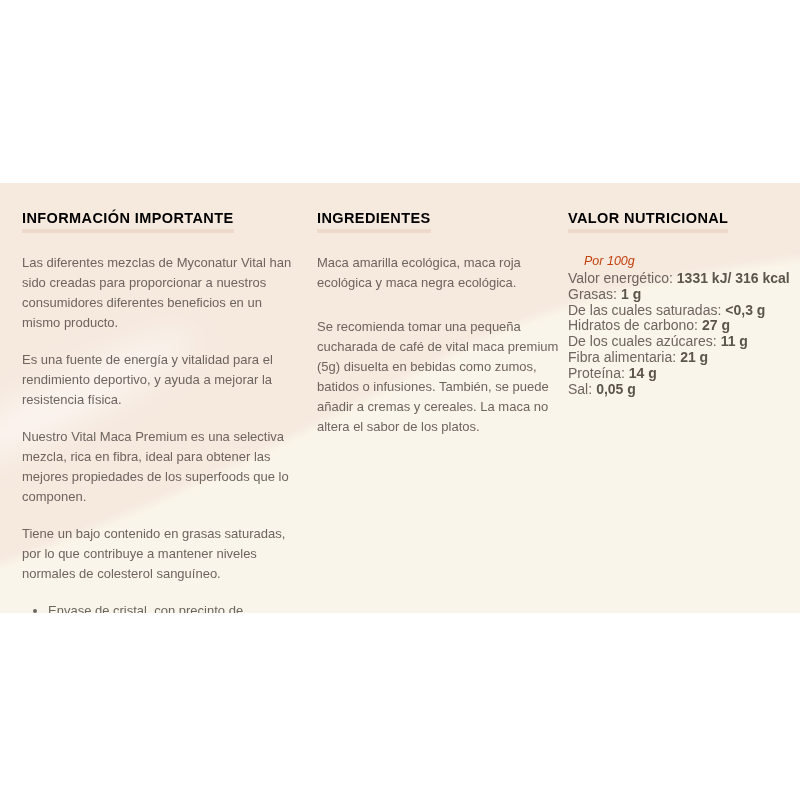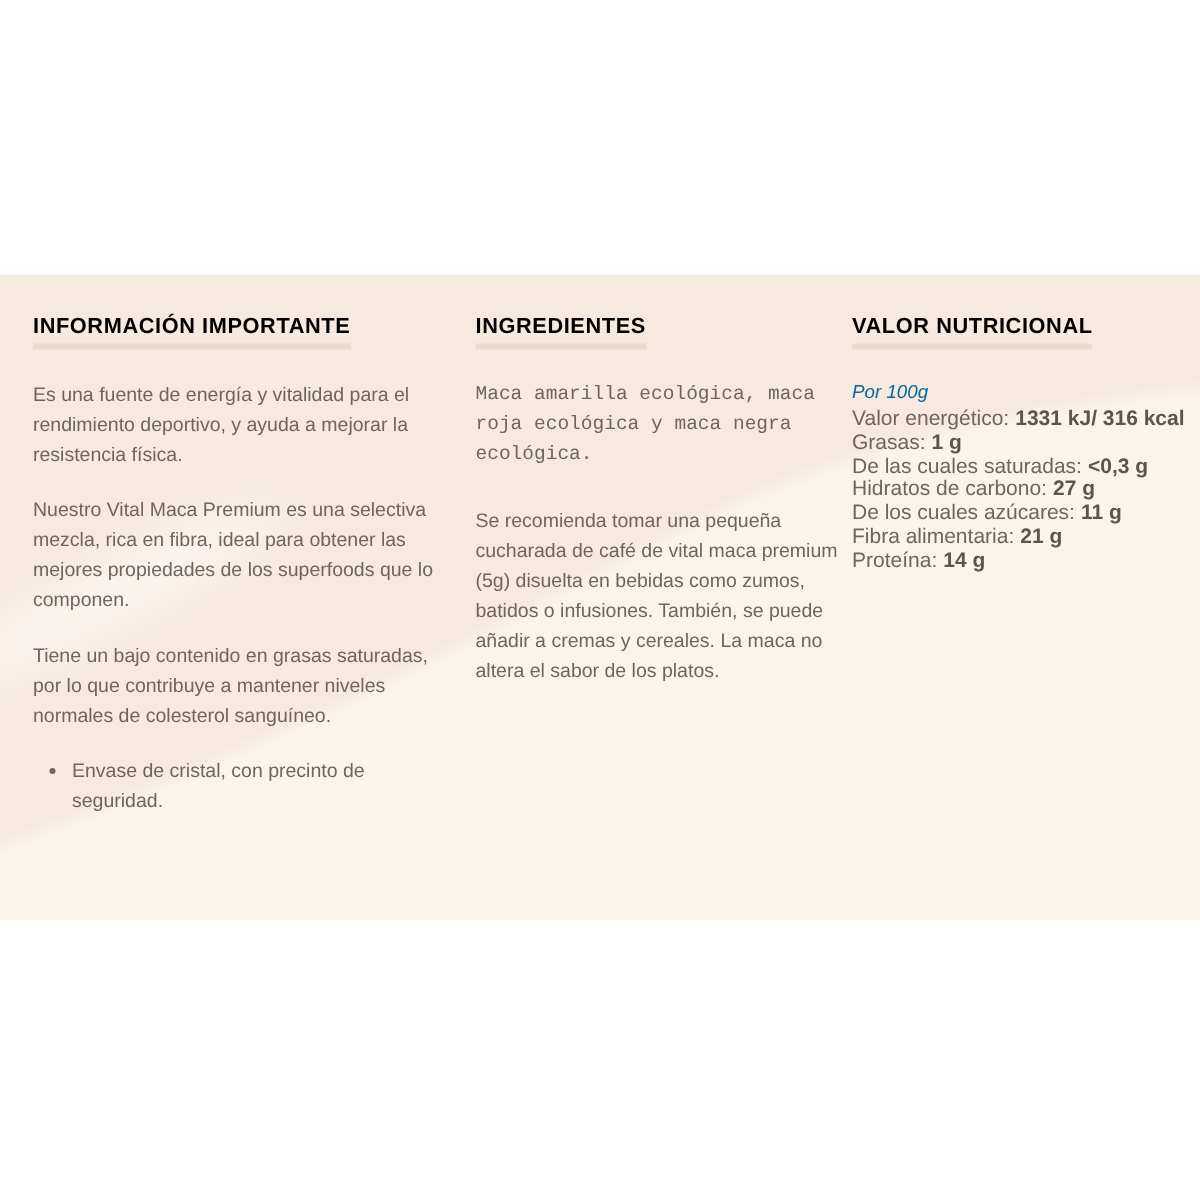--- a/index.html
+++ b/index.html
@@ -55,22 +55,22 @@
   .bullet-list li {
     margin-bottom:3px;
     font-size:13px;
     line-height:20px;
     color:#6e6460;
   }
   .serving-line {
     font-style:italic;
     font-size:12.5px;
     line-height:16px;
-    color:#0369a1;
-    margin:0 0 2px 0;
+    color:#c2410c;
+    margin:0 0 2px 16px;
   }
   .nrow {
     font-size:14px;
     line-height:15.8px;
     color:#6e6460;
     white-space:nowrap;
   }
   .nrow .nlabel { margin-right:4px; }
   .nrow .nvalue { font-weight:700; color:#5c554c; }
   .mid-block { margin-bottom:4px; }
@@ -88,36 +88,37 @@
     </defs>
     <path d="M 830 72 C 660 90 552 118 438 178 C 328 236 180 318 -30 392 L -30 460 L 830 460 Z" fill="#faf5ea" filter="url(#soft)"></path>
   </svg>
 
   <div class="light-streak"></div>
 
   <div class="col col-info">
     <div class="heading-wrap">
       <h2 class="section-heading">INFORMACIÓN IMPORTANTE</h2>
     </div>
+    <p class="body-text">Las diferentes mezclas de Myconatur Vital han sido creadas para proporcionar a nuestros consumidores diferentes beneficios en un mismo producto.</p>
     <p class="body-text">Es una fuente de energía y vitalidad para el rendimiento deportivo, y ayuda a mejorar la resistencia física.</p>
     <p class="body-text">Nuestro Vital Maca Premium es una selectiva mezcla, rica en fibra, ideal para obtener las mejores propiedades de los superfoods que lo componen.</p>
     <p class="body-text">Tiene un bajo contenido en grasas saturadas, por lo que contribuye a mantener niveles normales de colesterol sanguíneo.</p>
     <ul class="bullet-list">
 
         <li>Envase de cristal, con precinto de seguridad.</li>
 
       </ul>
   </div>
 
   <div class="col col-middle">
     <div class="mid-block">
       <div class="heading-wrap">
         <h2 class="section-heading">INGREDIENTES</h2>
       </div>
-      <p class="body-text" style="margin-bottom:24px;font-family:Liberation Mono, monospace;">Maca amarilla ecológica, maca roja ecológica y maca negra ecológica.</p>
+      <p class="body-text" style="margin-bottom:24px;">Maca amarilla ecológica, maca roja ecológica y maca negra ecológica.</p>
     </div>
     <div>
       <p class="body-text">Se recomienda tomar una pequeña cucharada de café de vital maca premium (5g) disuelta en bebidas como zumos, batidos o infusiones. También, se puede añadir a cremas y cereales. La maca no altera el sabor de los platos.</p>
     </div>
   </div>
 
   <div class="col col-nutrition">
     <div class="heading-wrap">
       <h2 class="section-heading">VALOR NUTRICIONAL</h2>
     </div>
@@ -131,16 +132,17 @@
         <div class="nrow"><span class="nlabel">De las cuales saturadas:</span><span class="nvalue">&lt;0,3 g</span></div>
 
         <div class="nrow"><span class="nlabel">Hidratos de carbono:</span><span class="nvalue">27 g</span></div>
 
         <div class="nrow"><span class="nlabel">De los cuales azúcares:</span><span class="nvalue">11 g</span></div>
 
         <div class="nrow"><span class="nlabel">Fibra alimentaria:</span><span class="nvalue">21 g</span></div>
 
         <div class="nrow"><span class="nlabel">Proteína:</span><span class="nvalue">14 g</span></div>
 
+        <div class="nrow"><span class="nlabel">Sal:</span><span class="nvalue">0,05 g</span></div>
       </div>
   </div>
 
 </div>
 
 </body></html>

